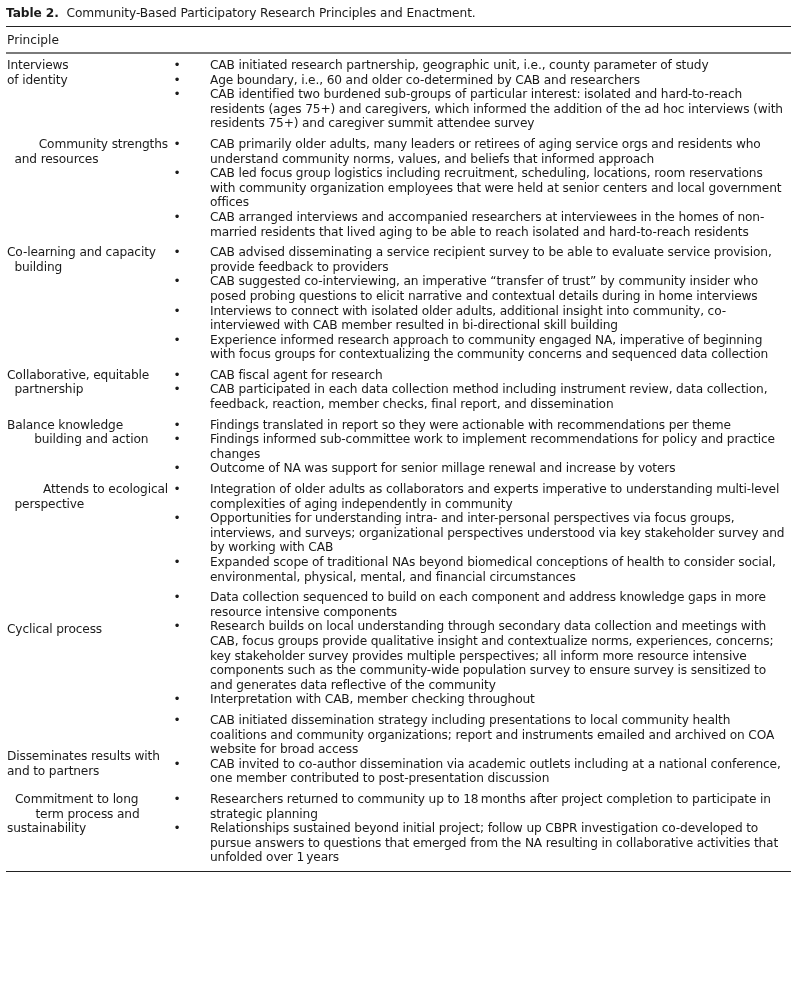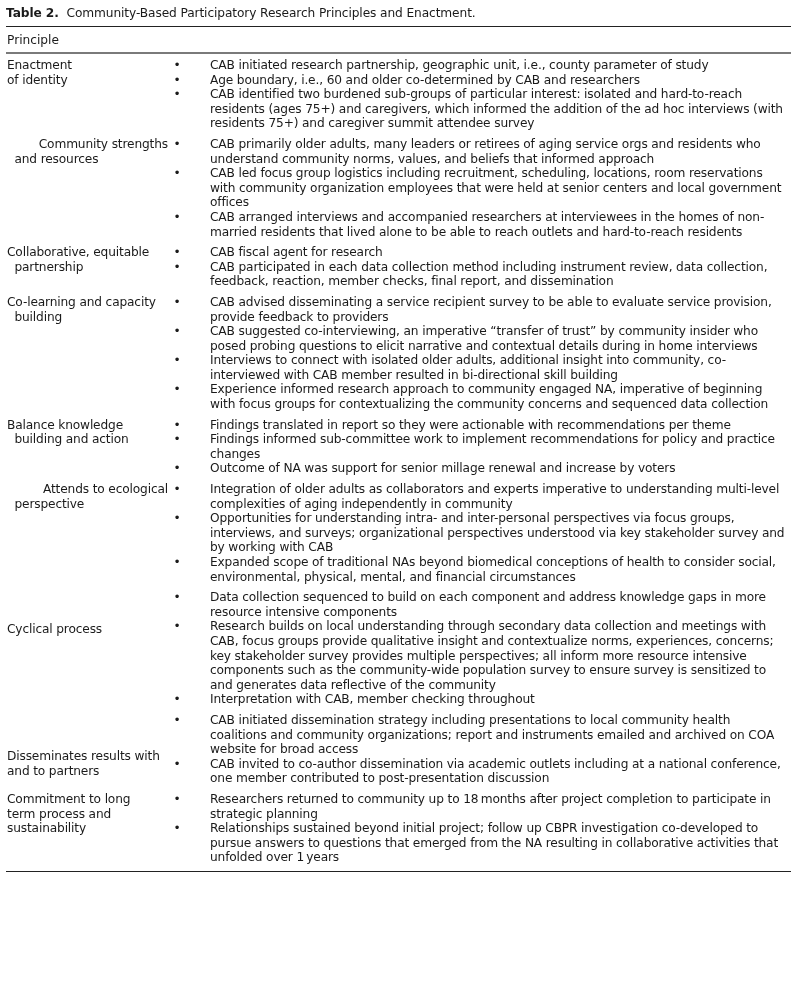--- a/index.html
+++ b/index.html
@@ -38,21 +38,21 @@
   <div class="rule-top"></div>
   <div class="header-row">
     <div class="col-principle">Principle</div>
   </div>
   <div class="rule-header"></div>
 
   <table class="t">
     <tbody id="tbody">
         <tr>
           <td class="principle">
-            <span class="ptext" style="white-space: pre;">Enactment</span>
+            <span class="ptext" style="white-space: pre;">Interviews</span>
             <span class="ptext" style="white-space: pre;">of identity</span>
           </td>
           <td class="enact">
             <ul class="bullets">
               <li>
                 <span class="dot">•</span>
                 <span class="hang">CAB initiated research partnership, geographic unit, i.e., county parameter of study</span>
               </li>
               <li>
                 <span class="dot">•</span>
@@ -75,21 +75,47 @@
               <li>
                 <span class="dot">•</span>
                 <span class="hang">CAB primarily older adults, many leaders or retirees of aging service orgs and residents who understand community norms, values, and beliefs that informed approach</span>
               </li>
               <li>
                 <span class="dot">•</span>
                 <span class="hang">CAB led focus group logistics including recruitment, scheduling, locations, room reservations with community organization employees that were held at senior centers and local government offices</span>
               </li>
               <li>
                 <span class="dot">•</span>
-                <span class="hang">CAB arranged interviews and accompanied researchers at interviewees in the homes of non-married residents that lived alone to be able to reach outlets and hard-to-reach residents</span>
+                <span class="hang">CAB arranged interviews and accompanied researchers at interviewees in the homes of non-married residents that lived aging to be able to reach isolated and hard-to-reach residents</span>
+              </li>
+            </ul>
+          </td>
+        </tr>
+        <tr>
+          <td class="principle">
+            <span class="ptext" style="white-space: pre;">Co-learning and capacity</span>
+            <span class="ptext" style="white-space: pre;">  building</span>
+          </td>
+          <td class="enact">
+            <ul class="bullets">
+              <li>
+                <span class="dot">•</span>
+                <span class="hang">CAB advised disseminating a service recipient survey to be able to evaluate service provision, provide feedback to providers</span>
+              </li>
+              <li>
+                <span class="dot">•</span>
+                <span class="hang">CAB suggested co-interviewing, an imperative “transfer of trust” by community insider who posed probing questions to elicit narrative and contextual details during in home interviews</span>
+              </li>
+              <li>
+                <span class="dot">•</span>
+                <span class="hang">Interviews to connect with isolated older adults, additional insight into community, co-interviewed with CAB member resulted in bi-directional skill building</span>
+              </li>
+              <li>
+                <span class="dot">•</span>
+                <span class="hang">Experience informed research approach to community engaged NA, imperative of beginning with focus groups for contextualizing the community concerns and sequenced data collection</span>
               </li>
             </ul>
           </td>
         </tr>
         <tr>
           <td class="principle">
             <span class="ptext" style="white-space: pre;">Collaborative, equitable</span>
             <span class="ptext" style="white-space: pre;">  partnership</span>
           </td>
           <td class="enact">
@@ -100,48 +126,22 @@
               </li>
               <li>
                 <span class="dot">•</span>
                 <span class="hang">CAB participated in each data collection method including instrument review, data collection, feedback, reaction, member checks, final report, and dissemination</span>
               </li>
             </ul>
           </td>
         </tr>
         <tr>
           <td class="principle">
-            <span class="ptext" style="white-space: pre;">Co-learning and capacity</span>
-            <span class="ptext" style="white-space: pre;">  building</span>
-          </td>
-          <td class="enact">
-            <ul class="bullets">
-              <li>
-                <span class="dot">•</span>
-                <span class="hang">CAB advised disseminating a service recipient survey to be able to evaluate service provision, provide feedback to providers</span>
-              </li>
-              <li>
-                <span class="dot">•</span>
-                <span class="hang">CAB suggested co-interviewing, an imperative “transfer of trust” by community insider who posed probing questions to elicit narrative and contextual details during in home interviews</span>
-              </li>
-              <li>
-                <span class="dot">•</span>
-                <span class="hang">Interviews to connect with isolated older adults, additional insight into community, co-interviewed with CAB member resulted in bi-directional skill building</span>
-              </li>
-              <li>
-                <span class="dot">•</span>
-                <span class="hang">Experience informed research approach to community engaged NA, imperative of beginning with focus groups for contextualizing the community concerns and sequenced data collection</span>
-              </li>
-            </ul>
-          </td>
-        </tr>
-        <tr>
-          <td class="principle">
             <span class="ptext" style="white-space: pre;">Balance knowledge</span>
-            <span class="ptext" style="white-space: pre;">  building and action</span>
+            <span class="ptext" style="white-space: pre; text-align: center;">  building and action</span>
           </td>
           <td class="enact">
             <ul class="bullets">
               <li>
                 <span class="dot">•</span>
                 <span class="hang">Findings translated in report so they were actionable with recommendations per theme</span>
               </li>
               <li>
                 <span class="dot">•</span>
                 <span class="hang">Findings informed sub-committee work to implement recommendations for policy and practice changes</span>
@@ -209,22 +209,22 @@
               </li>
               <li>
                 <span class="dot">•</span>
                 <span class="hang">CAB invited to co-author dissemination via academic outlets including at a national conference, one member contributed to post-presentation discussion</span>
               </li>
             </ul>
           </td>
         </tr>
         <tr>
           <td class="principle">
-            <span class="ptext" style="white-space: pre;">Commitment to long</span>
-            <span class="ptext" style="white-space: pre;">term process and</span>
+            <span class="ptext" style="white-space: pre; margin-left: 8px;">Commitment to long</span>
+            <span class="ptext" style="white-space: pre; text-align: center;">term process and</span>
             <span class="ptext" style="white-space: pre;">sustainability</span>
           </td>
           <td class="enact">
             <ul class="bullets">
               <li>
                 <span class="dot">•</span>
                 <span class="hang">Researchers returned to community up to 18 months after project completion to participate in strategic planning</span>
               </li>
               <li>
                 <span class="dot">•</span>

